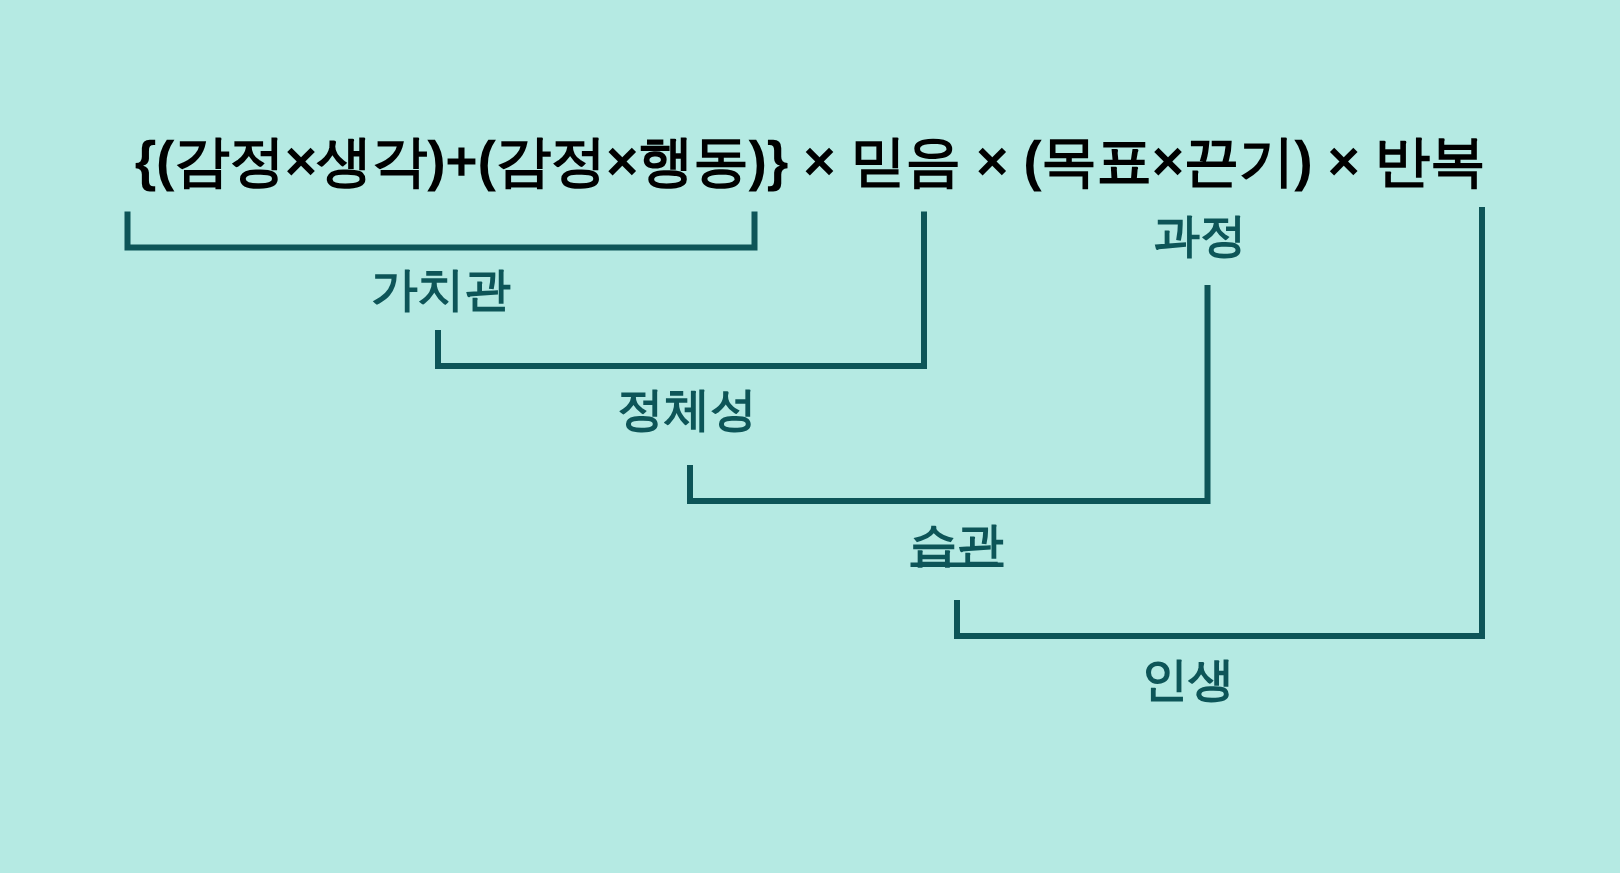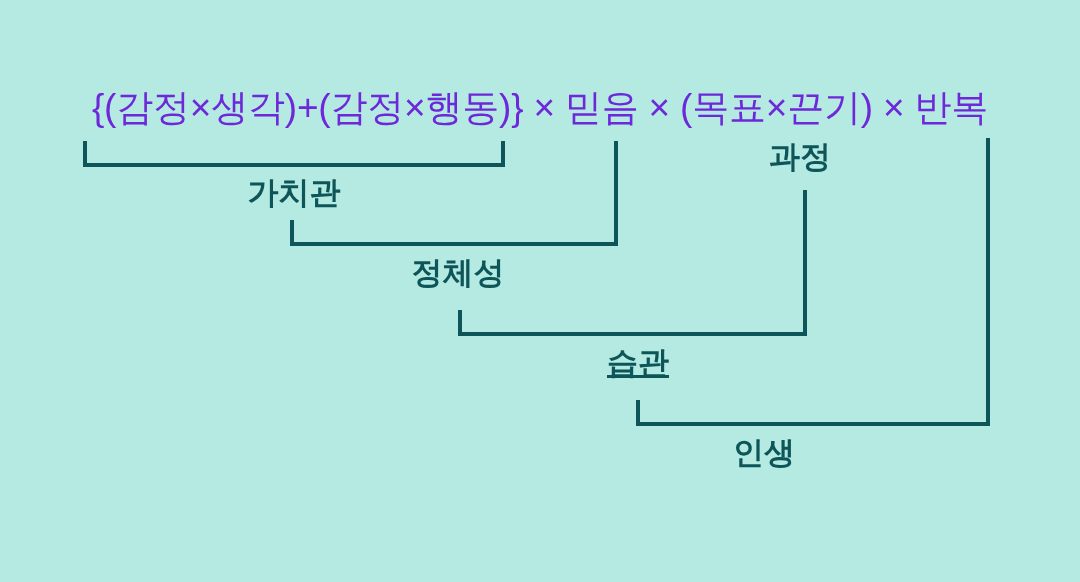--- a/index.html
+++ b/index.html
@@ -27,39 +27,39 @@
     width: 1080px;
     height: 582px;
   }
   .formula {
     position: absolute;
     left: 0;
     top: 88px;
     width: 1080px;
     text-align: center;
     font-size: 37px;
-    font-weight: normal;
-    color: #6d28d9;
+    font-weight: bold;
+    color: #000000;
     letter-spacing: -0.2px;
     white-space: nowrap;
     line-height: 1.1;
   }
   .node-label {
     position: absolute;
     font-size: 31px;
     font-weight: bold;
     color: #0d5558;
     white-space: nowrap;
     transform: translateX(-50%);
     line-height: 1.1;
   }
   #label-gachigwan { left: 294px; top: 176px; }
   #label-jeongcheseong { left: 458px; top: 256px; }
   #label-seupgwan { left: 638px; top: 346px; text-decoration: underline; }
-  #label-insaeng { left: 764px; top: 436px; }
+  #label-insaeng { left: 792px; top: 436px; }
   #label-gwajeong { left: 800px; top: 140px; }
 </style>
 </head>
 <body>
 
 <div id="stage">
 
   <div class="formula">{(감정×생각)+(감정×행동)} × 믿음 × (목표×끈기) × 반복</div>
 
   <svg id="bracket-layer" viewBox="0 0 1080 582" aria-hidden="true">

